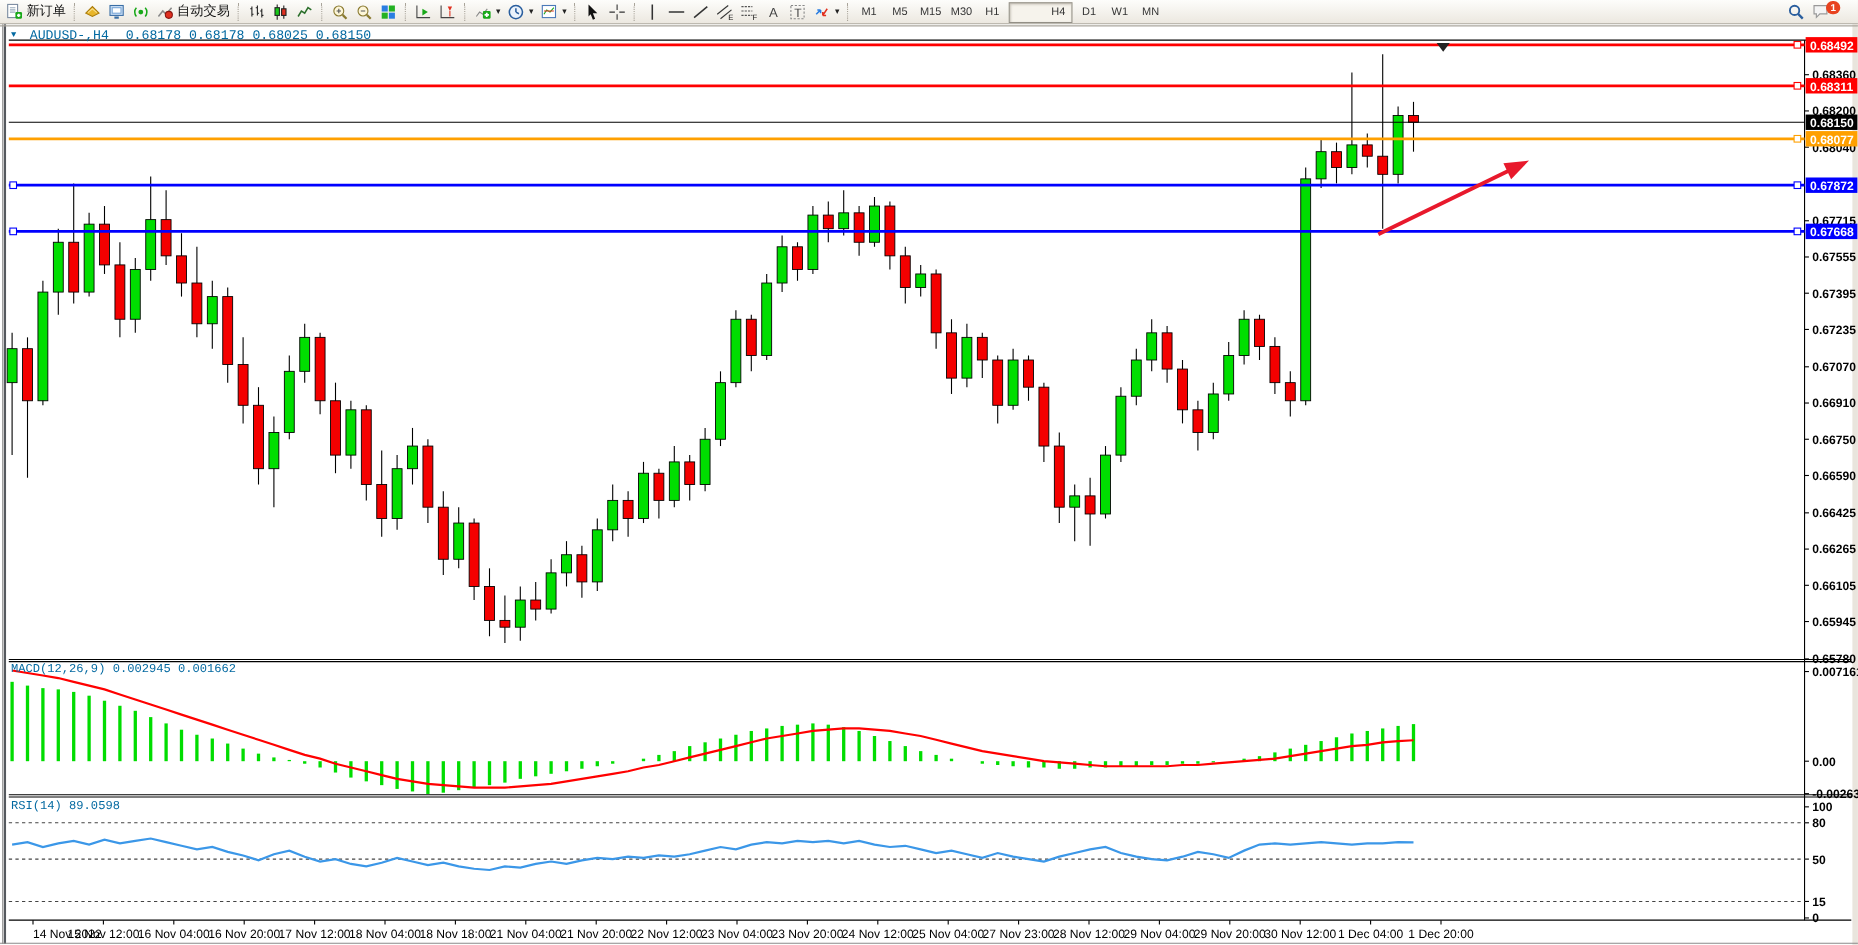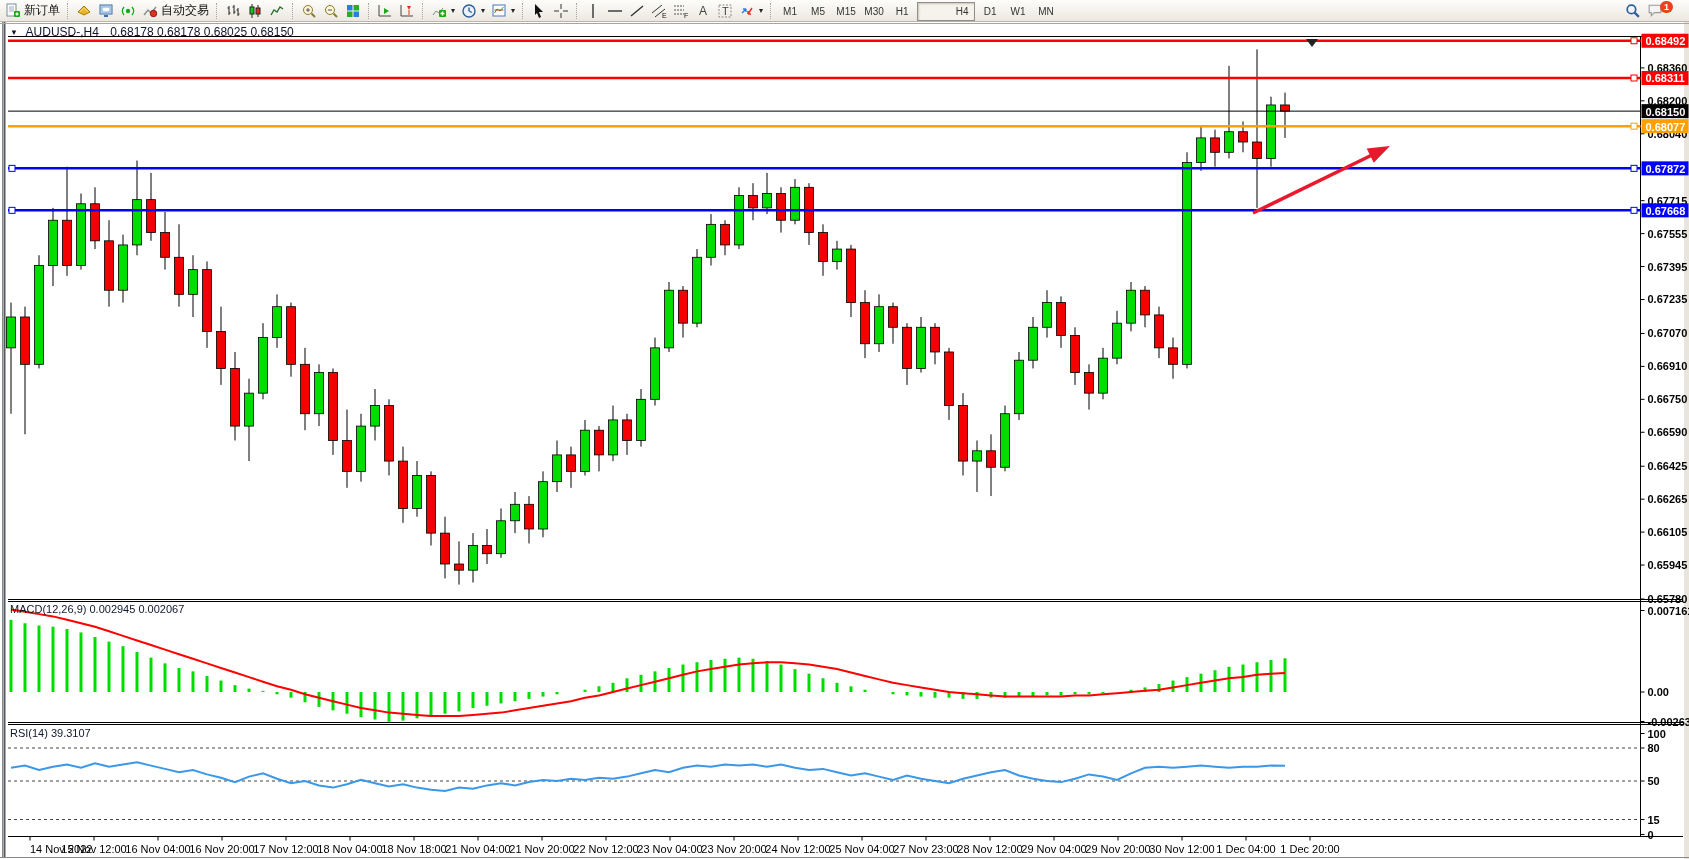--- a/index.html
+++ b/index.html
@@ -14,21 +14,21 @@
   .sep{width:1px;height:16px;border-left:1px dotted #a9a49a;margin:0 4px;}
   .caret{font-size:8px;color:#222;margin-left:1px;}
   .tf{min-width:24px;height:17px;display:inline-flex;align-items:center;justify-content:center;
       font-size:10px;font-weight:normal;color:#333;margin:0 1px;border:1px solid transparent;}
   .tf.active{border:1px solid #938f86;background:#f6f3ec;box-shadow:inset 1px 1px 2px #c9c4ba;padding-left:32px;}
   #right-tools{margin-left:auto;display:flex;align-items:center;padding-right:6px;}
   #notify-badge{position:relative;top:-4px;left:-7px;background:#e8421f;color:#fff;border-radius:8px;
       font-size:9px;font-weight:bold;padding:1px 4px;line-height:10px;}
   
   #chart-svg{position:absolute;left:0;top:0;z-index:1;}
-  .ovl{position:absolute;z-index:3;white-space:nowrap;color:#0f172a;}
+  .ovl{position:absolute;z-index:3;white-space:nowrap;color:#0369a1;font-family:Liberation Mono, monospace;}
   #title-strip{left:10px;top:25px;font-size:12px;}
   #title-strip .tri{font-size:8px;margin-right:5px;position:relative;top:-1px;}
   #macd-label{left:10px;top:603px;font-size:11px;}
   #rsi-label{left:10px;top:727px;font-size:11px;}
 </style>
 </head>
 <body>
 
 <div id="app">
 
@@ -670,16 +670,16 @@
         <polygon points="1390,146 1373.7514310015767,162.85182499029355 1366.722187270217,148.4785952709459" fill="#e8192c"></polygon>
       </g>
       <polygon points="1306,39 1318,39 1312,47" fill="#222"></polygon>
     </svg>
 
   <div class="ovl" id="title-strip">
     <span class="tri">▼</span>
     <span>AUDUSD-,H4</span>
     <span style="margin-left:8px">0.68178 0.68178 0.68025 0.68150</span>
   </div>
-  <div class="ovl" id="macd-label">MACD(12,26,9) 0.002945 0.002067</div>
-  <div class="ovl" id="rsi-label">RSI(14) 39.3107</div>
+  <div class="ovl" id="macd-label">MACD(12,26,9) 0.002945 0.001662</div>
+  <div class="ovl" id="rsi-label">RSI(14) 89.0598</div>
 
 </div>
 
 </body></html>

